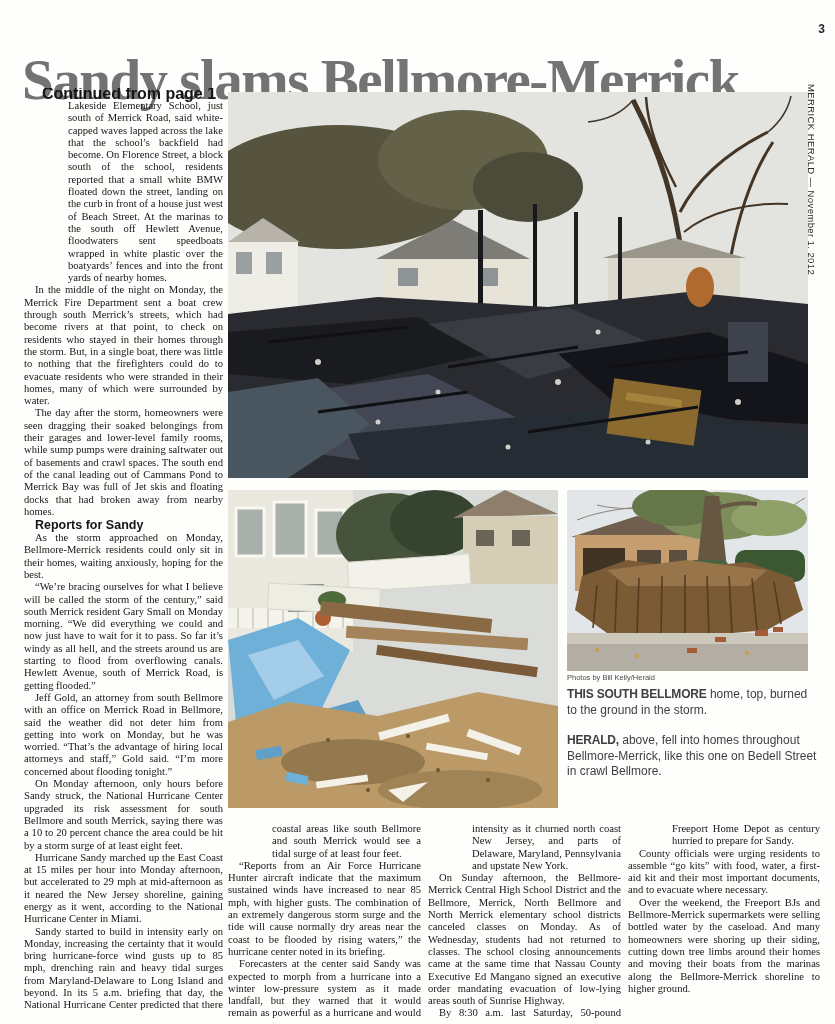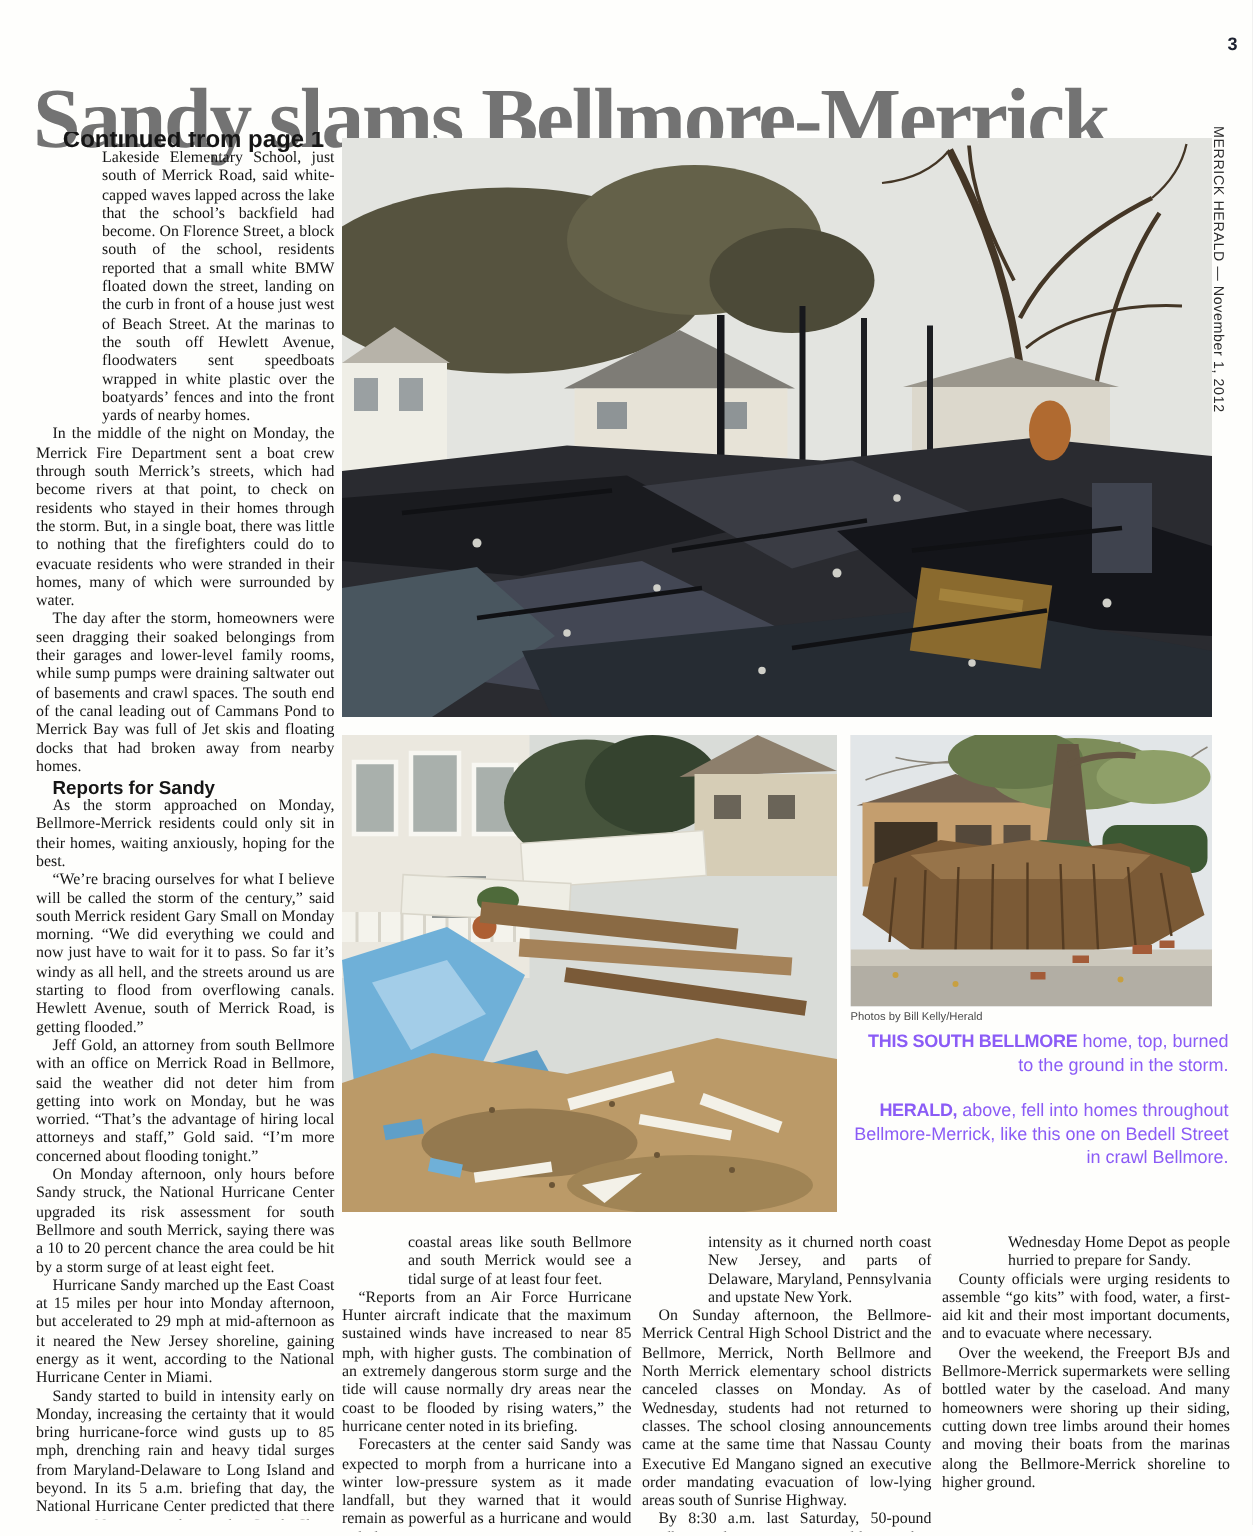--- a/index.html
+++ b/index.html
@@ -30,21 +30,21 @@
   
   .photo{position:absolute;overflow:hidden;background:#ddd;}
   #photo-top{left:228px;top:92px;width:580px;height:386px;}
   #photo-debris{left:228px;top:490px;width:330px;height:318px;}
   #photo-tree{left:567px;top:490px;width:241px;height:181px;}
   .photo svg{display:block;width:100%;height:100%;}
   .credit{position:absolute;left:567px;top:673px;width:241px;text-align:left;
           font-family:"Liberation Sans",sans-serif;font-size:7.5px;color:#4a4a4a;}
   
   .captions{position:absolute;left:567px;top:687px;width:252px;
-            font-family:"Liberation Sans",sans-serif;font-size:12px;line-height:15.5px;color:#8b5cf6;text-align:right;}
+            font-family:"Liberation Sans",sans-serif;font-size:12px;line-height:15.5px;color:#404040;}
   .caption{margin:0 0 15px 0;}
   .caption .lead{font-weight:bold;letter-spacing:-0.2px;}
 </style>
 </head>
 <body>
 
 <div id="page">
 
   <h1 class="headline">Sandy slams Bellmore-Merrick</h1>
   <div class="pagenum">3</div>
@@ -244,18 +244,18 @@
     <p class="noindent">coastal areas like south Bellmore and south Merrick would see a tidal surge of at least four feet.</p>
     <p>“Reports from an Air Force Hurricane Hunter aircraft indicate that the maximum sustained winds have increased to near 85 mph, with higher gusts. The combination of an extremely dangerous storm surge and the tide will cause normally dry areas near the coast to be flooded by rising waters,” the hurricane center noted in its briefing.</p>
     <p>Forecasters at the center said Sandy was expected to morph from a hurricane into a winter low-pressure system as it made landfall, but they warned that it would remain as powerful as a hurricane and would only lose</p>
   </div>
   <div id="col3" class="col">
     <p class="noindent">intensity as it churned north coast New Jersey, and parts of Delaware, Maryland, Pennsylvania and upstate New York.</p>
     <p>On Sunday afternoon, the Bellmore-Merrick Central High School District and the Bellmore, Merrick, North Bellmore and North Merrick elementary school districts canceled classes on Monday. As of Wednesday, students had not returned to classes. The school closing announcements came at the same time that Nassau County Executive Ed Mangano signed an executive order mandating evacuation of low-lying areas south of Sunrise Highway.</p>
     <p>By 8:30 a.m. last Saturday, 50-pound sandbags and generators were sold out at the</p>
   </div>
   <div id="col4" class="col">
-    <p class="noindent">Wednesday Home Depot as people hurried to prepare for Sandy.</p>
+    <p class="noindent">Freeport Home Depot as century hurried to prepare for Sandy.</p>
     <p>County officials were urging residents to assemble “go kits” with food, water, a first-aid kit and their most important documents, and to evacuate where necessary.</p>
     <p>Over the weekend, the Freeport BJs and Bellmore-Merrick supermarkets were selling bottled water by the caseload. And many homeowners were shoring up their siding, cutting down tree limbs around their homes and moving their boats from the marinas along the Bellmore-Merrick shoreline to higher ground.</p>
   </div>
 
 </div>
 
 </body></html>

